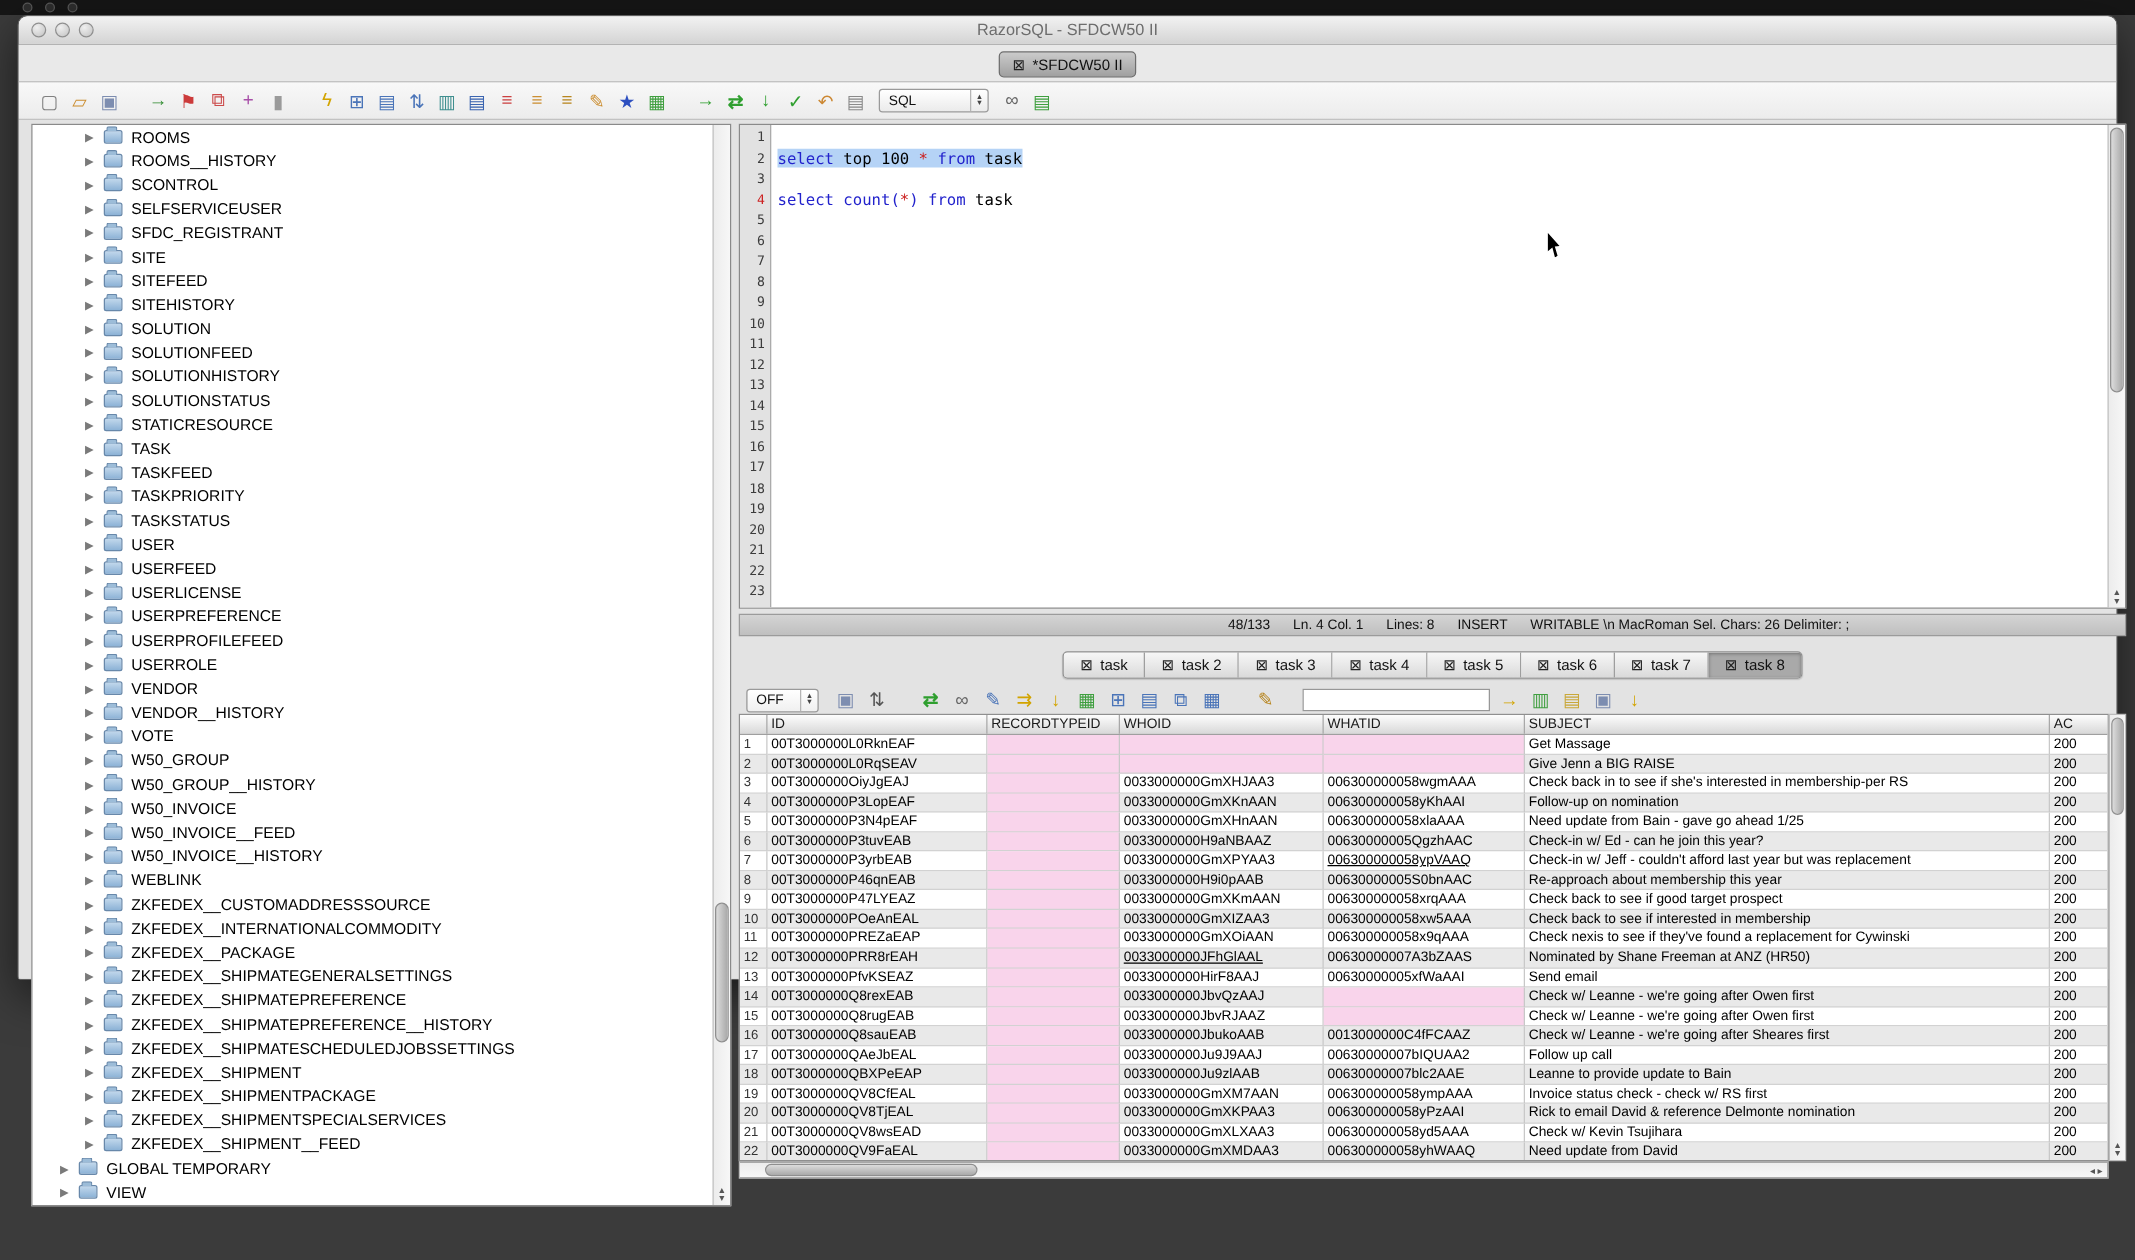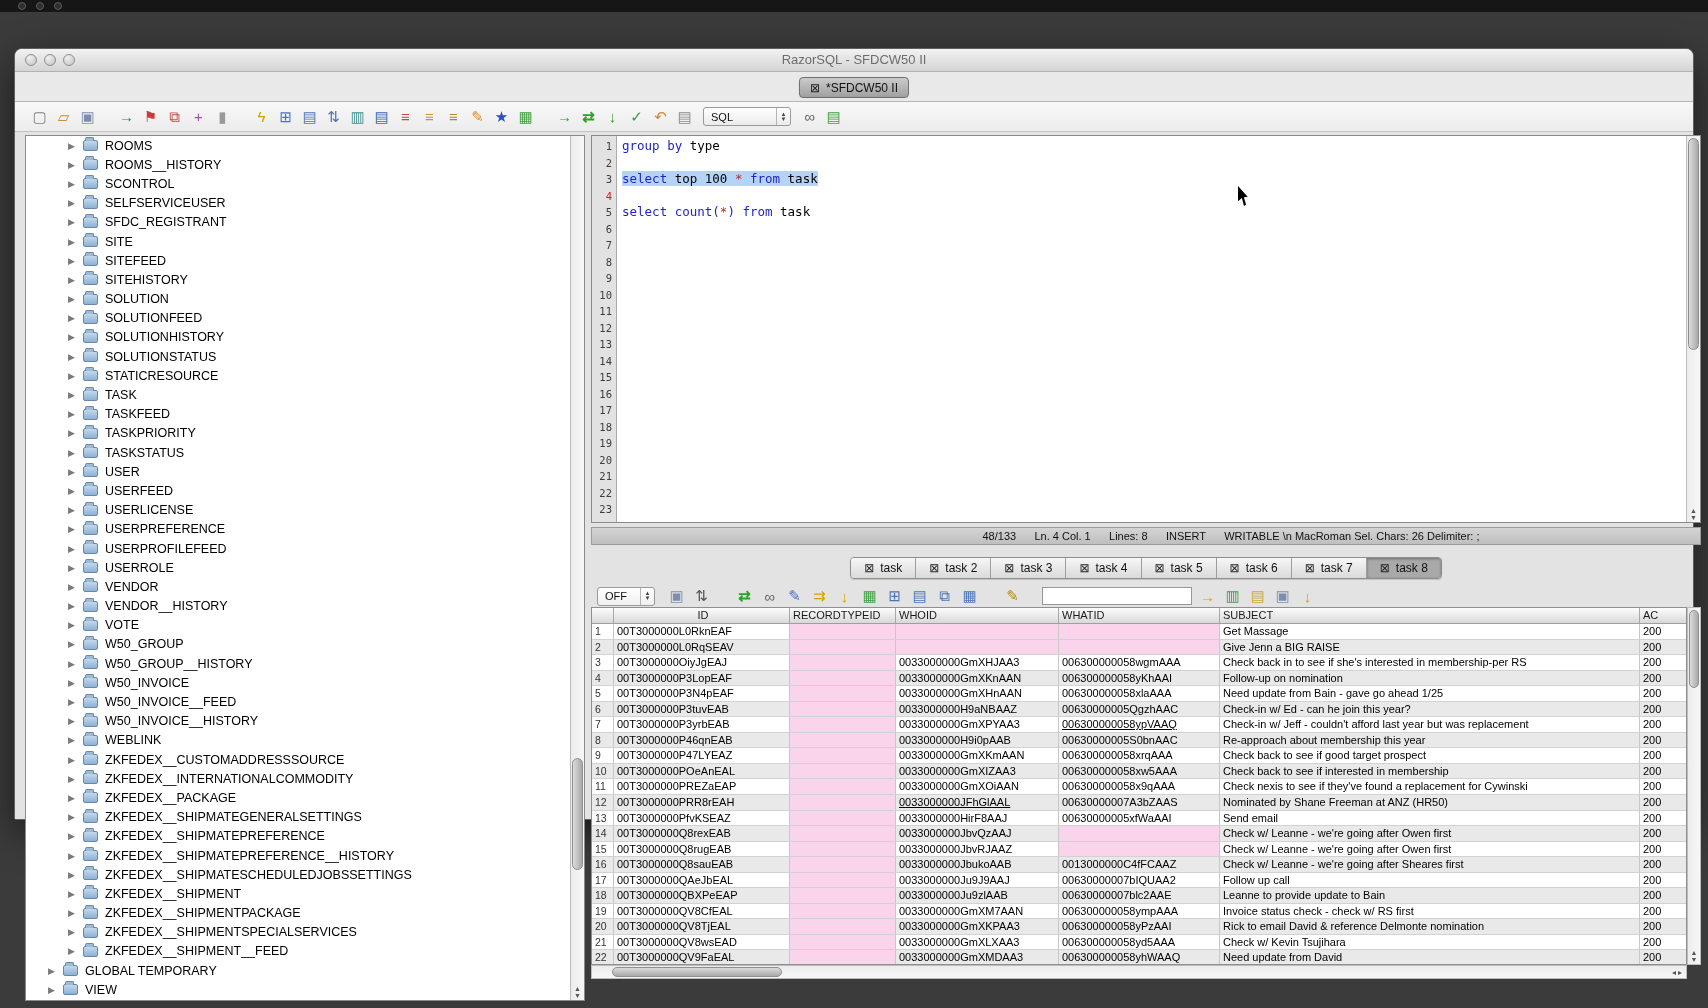--- a/index.html
+++ b/index.html
@@ -8,21 +8,21 @@
   #screen { position:relative; width:1708px; height:1008px; overflow:hidden; }
 
   
   .back-strip { position:absolute; left:0; top:0; width:1708px; height:12px; background:#161616; }
   .back-strip .bl { position:absolute; top:2px; width:8px; height:8px; border-radius:50%;
                     background:#2f2f2f; border:1px solid #5a5a5a; }
 
   
   .win { position:absolute; left:14px; top:12px; width:1680px; height:772px;
          background:#e6e6e6; border:1px solid #5f5f5f; border-radius:8px 8px 3px 3px;
-         box-shadow:0 12px 36px rgba(0,0,0,.55);margin-top:36px; }
+         box-shadow:0 12px 36px rgba(0,0,0,.55); }
   .titlebar { position:relative; height:23px; border-radius:7px 7px 0 0;
               background:linear-gradient(#f2f2f2,#d4d4d4); border-bottom:1px solid #b3b3b3; }
   .lights { position:absolute; left:10px; top:5px; display:flex; gap:7px; }
   .light { width:12px; height:12px; border-radius:50%; border:1px solid #8f8f8f;
            background:radial-gradient(circle at 35% 30%, #efefef, #c2c2c2); }
   .title { text-align:center; line-height:22px; font-size:13px; color:#6d6d6d; }
 
   .tabstrip { position:relative; height:30px; background:#e9e9e9; border-bottom:1px solid #b6b6b6; }
   .doctab { position:absolute; left:50%; transform:translateX(-50%); top:5px; height:21px;
             display:flex; align-items:center; gap:6px; padding:0 10px;
@@ -466,21 +466,20 @@
             <div class="gline">16</div>
             <div class="gline">17</div>
             <div class="gline">18</div>
             <div class="gline">19</div>
             <div class="gline">20</div>
             <div class="gline">21</div>
             <div class="gline">22</div>
             <div class="gline">23</div>
           </div>
         <div class="code" id="code">
-            <div class="cline"><span class="tok-k">group</span><span class="tok-p"> </span><span class="tok-k">by</span><span class="tok-p"> type</span></div>
             <div class="cline"></div>
             <div class="cline"><span class="sel"><span class="tok-k">select</span><span class="tok-p"> top 100 </span><span class="tok-r">*</span><span class="tok-p"> </span><span class="tok-k">from</span><span class="tok-p"> task</span></span></div>
             <div class="cline"></div>
             <div class="cline"><span class="tok-k">select</span><span class="tok-p"> </span><span class="tok-k">count(</span><span class="tok-r">*</span><span class="tok-k">)</span><span class="tok-p"> </span><span class="tok-k">from</span><span class="tok-p"> task</span></div>
             <div class="cline"></div>
             <div class="cline"></div>
             <div class="cline"></div>
             <div class="cline"></div>
             <div class="cline"></div>
             <div class="cline"></div>
@@ -578,21 +577,21 @@
             <span class="ti" style="color: rgb(201, 168, 58);">▤</span>
             <span class="ti" style="color: rgb(125, 141, 176);">▣</span>
             <span class="ti" style="color: rgb(210, 164, 0); font-weight: bold;">↓</span>
           </span>
       </div>
 
       <div class="tablewrap">
         <div class="grid">
           <div class="thead" id="thead">
               <div class="th" style="width: 22px;"></div>
-              <div class="th" style="width: 176px; text-align: center;">ID</div>
+              <div class="th" style="width: 176px;">ID</div>
               <div class="th" style="width: 106px;">RECORDTYPEID</div>
               <div class="th" style="width: 163px;">WHOID</div>
               <div class="th" style="width: 161px;">WHATID</div>
               <div class="th" style="width: 420px;">SUBJECT</div>
               <div class="th" style="width: 48px;">AC</div>
             </div>
           <div id="tbody">
               <div class="tr">
                 <div class="td num" style="width: 22px;">1</div>
                 <div class="td" style="width: 176px;">00T3000000L0RknEAF</div>

